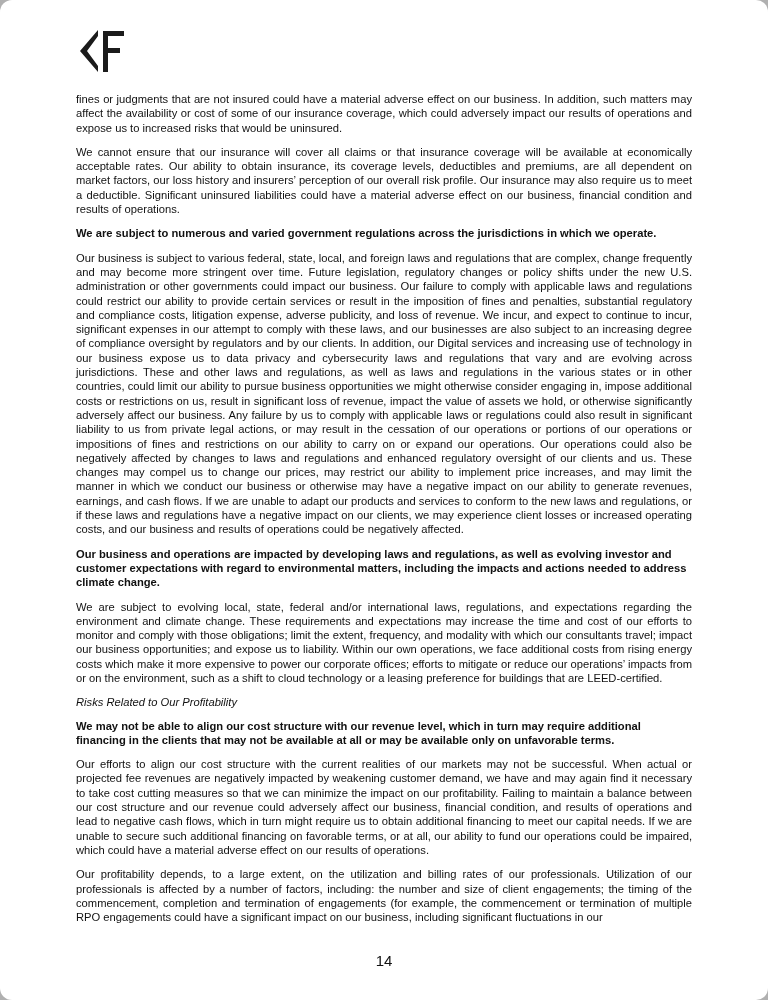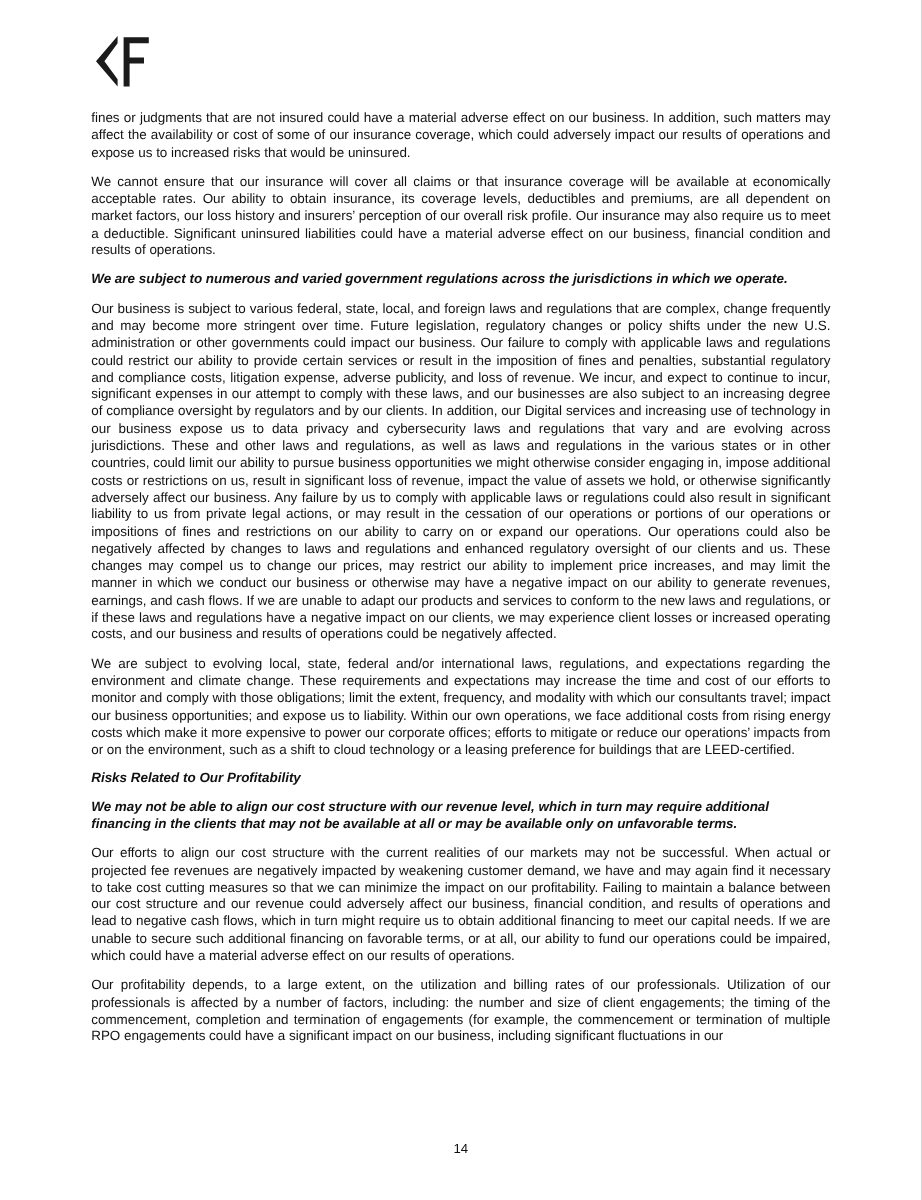--- a/index.html
+++ b/index.html
@@ -10,20 +10,21 @@
   .page {
     width: 768px;
     height: 1000px;
     background: #ffffff;
     margin: 0 auto;
     position: relative;
     box-sizing: border-box;
     font-family: "Liberation Sans", sans-serif;
     color: #000000;
     overflow: hidden;
+    border-radius: 12px;
   }
   .logo {
     position: absolute;
     left: 76px;
     top: 28px;
     width: 56px;
     height: 46px;
   }
   .content {
     position: absolute;
@@ -33,59 +34,59 @@
   }
   p {
     margin: 0 0 10px 0;
     font-size: 11.2px;
     line-height: 14.3px;
     text-align: justify;
     color: #111;
   }
   p.heading {
     font-weight: bold;
-    font-style: italic;
     margin-top: 4px;
     margin-bottom: 10px;
     text-align: left;
   }
   p.subheading {
-    font-weight: bold;
+    font-weight: normal;
     font-style: italic;
     margin-top: 4px;
     margin-bottom: 9px;
     text-align: left;
   }
   .page-number {
     position: absolute;
     left: 0;
     right: 0;
     top: 952px;
     text-align: center;
-    font-size: 11px;
+    font-size: 15px;
     color: #111;
   }
 </style>
 </head>
 <body>
 
 <div class="page">
 
   <div class="logo">
     <svg width="56" height="46" viewBox="0 0 56 46" xmlns="http://www.w3.org/2000/svg">
       <path d="M22 2 L4 23 L22 44 L22 38 L11 23 L22 8 Z" fill="#1b1b1b"></path>
       <path d="M27 3 L27 44 L32 44 L32 25 L44 25 L44 20 L32 20 L32 8 L48 8 L48 3 Z" fill="#1b1b1b"></path>
     </svg>
   </div>
 
   <div class="content">
     <p>fines or judgments that are not insured could have a material adverse effect on our business. In addition, such matters may affect the availability or cost of some of our insurance coverage, which could adversely impact our results of operations and expose us to increased risks that would be uninsured.</p>
     <p>We cannot ensure that our insurance will cover all claims or that insurance coverage will be available at economically acceptable rates. Our ability to obtain insurance, its coverage levels, deductibles and premiums, are all dependent on market factors, our loss history and insurers’ perception of our overall risk profile. Our insurance may also require us to meet a deductible. Significant uninsured liabilities could have a material adverse effect on our business, financial condition and results of operations.</p>
     <p class="heading">We are subject to numerous and varied government regulations across the jurisdictions in which we operate.</p>
     <p>Our business is subject to various federal, state, local, and foreign laws and regulations that are complex, change frequently and may become more stringent over time. Future legislation, regulatory changes or policy shifts under the new U.S. administration or other governments could impact our business. Our failure to comply with applicable laws and regulations could restrict our ability to provide certain services or result in the imposition of fines and penalties, substantial regulatory and compliance costs, litigation expense, adverse publicity, and loss of revenue. We incur, and expect to continue to incur, significant expenses in our attempt to comply with these laws, and our businesses are also subject to an increasing degree of compliance oversight by regulators and by our clients. In addition, our Digital services and increasing use of technology in our business expose us to data privacy and cybersecurity laws and regulations that vary and are evolving across jurisdictions. These and other laws and regulations, as well as laws and regulations in the various states or in other countries, could limit our ability to pursue business opportunities we might otherwise consider engaging in, impose additional costs or restrictions on us, result in significant loss of revenue, impact the value of assets we hold, or otherwise significantly adversely affect our business. Any failure by us to comply with applicable laws or regulations could also result in significant liability to us from private legal actions, or may result in the cessation of our operations or portions of our operations or impositions of fines and restrictions on our ability to carry on or expand our operations. Our operations could also be negatively affected by changes to laws and regulations and enhanced regulatory oversight of our clients and us. These changes may compel us to change our prices, may restrict our ability to implement price increases, and may limit the manner in which we conduct our business or otherwise may have a negative impact on our ability to generate revenues, earnings, and cash flows. If we are unable to adapt our products and services to conform to the new laws and regulations, or if these laws and regulations have a negative impact on our clients, we may experience client losses or increased operating costs, and our business and results of operations could be negatively affected.</p>
+    <p class="heading">Our business and operations are impacted by developing laws and regulations, as well as evolving investor and customer expectations with regard to environmental matters, including the impacts and actions needed to address climate change.</p>
     <p>We are subject to evolving local, state, federal and/or international laws, regulations, and expectations regarding the environment and climate change. These requirements and expectations may increase the time and cost of our efforts to monitor and comply with those obligations; limit the extent, frequency, and modality with which our consultants travel; impact our business opportunities; and expose us to liability. Within our own operations, we face additional costs from rising energy costs which make it more expensive to power our corporate offices; efforts to mitigate or reduce our operations’ impacts from or on the environment, such as a shift to cloud technology or a leasing preference for buildings that are LEED-certified.</p>
     <p class="subheading">Risks Related to Our Profitability</p>
     <p class="heading">We may not be able to align our cost structure with our revenue level, which in turn may require additional financing in the clients that may not be available at all or may be available only on unfavorable terms.</p>
     <p>Our efforts to align our cost structure with the current realities of our markets may not be successful. When actual or projected fee revenues are negatively impacted by weakening customer demand, we have and may again find it necessary to take cost cutting measures so that we can minimize the impact on our profitability. Failing to maintain a balance between our cost structure and our revenue could adversely affect our business, financial condition, and results of operations and lead to negative cash flows, which in turn might require us to obtain additional financing to meet our capital needs. If we are unable to secure such additional financing on favorable terms, or at all, our ability to fund our operations could be impaired, which could have a material adverse effect on our results of operations.</p>
     <p>Our profitability depends, to a large extent, on the utilization and billing rates of our professionals. Utilization of our professionals is affected by a number of factors, including: the number and size of client engagements; the timing of the commencement, completion and termination of engagements (for example, the commencement or termination of multiple RPO engagements could have a significant impact on our business, including significant fluctuations in our</p>
   </div>
 
   <div class="page-number">14</div>
 
 </div>

